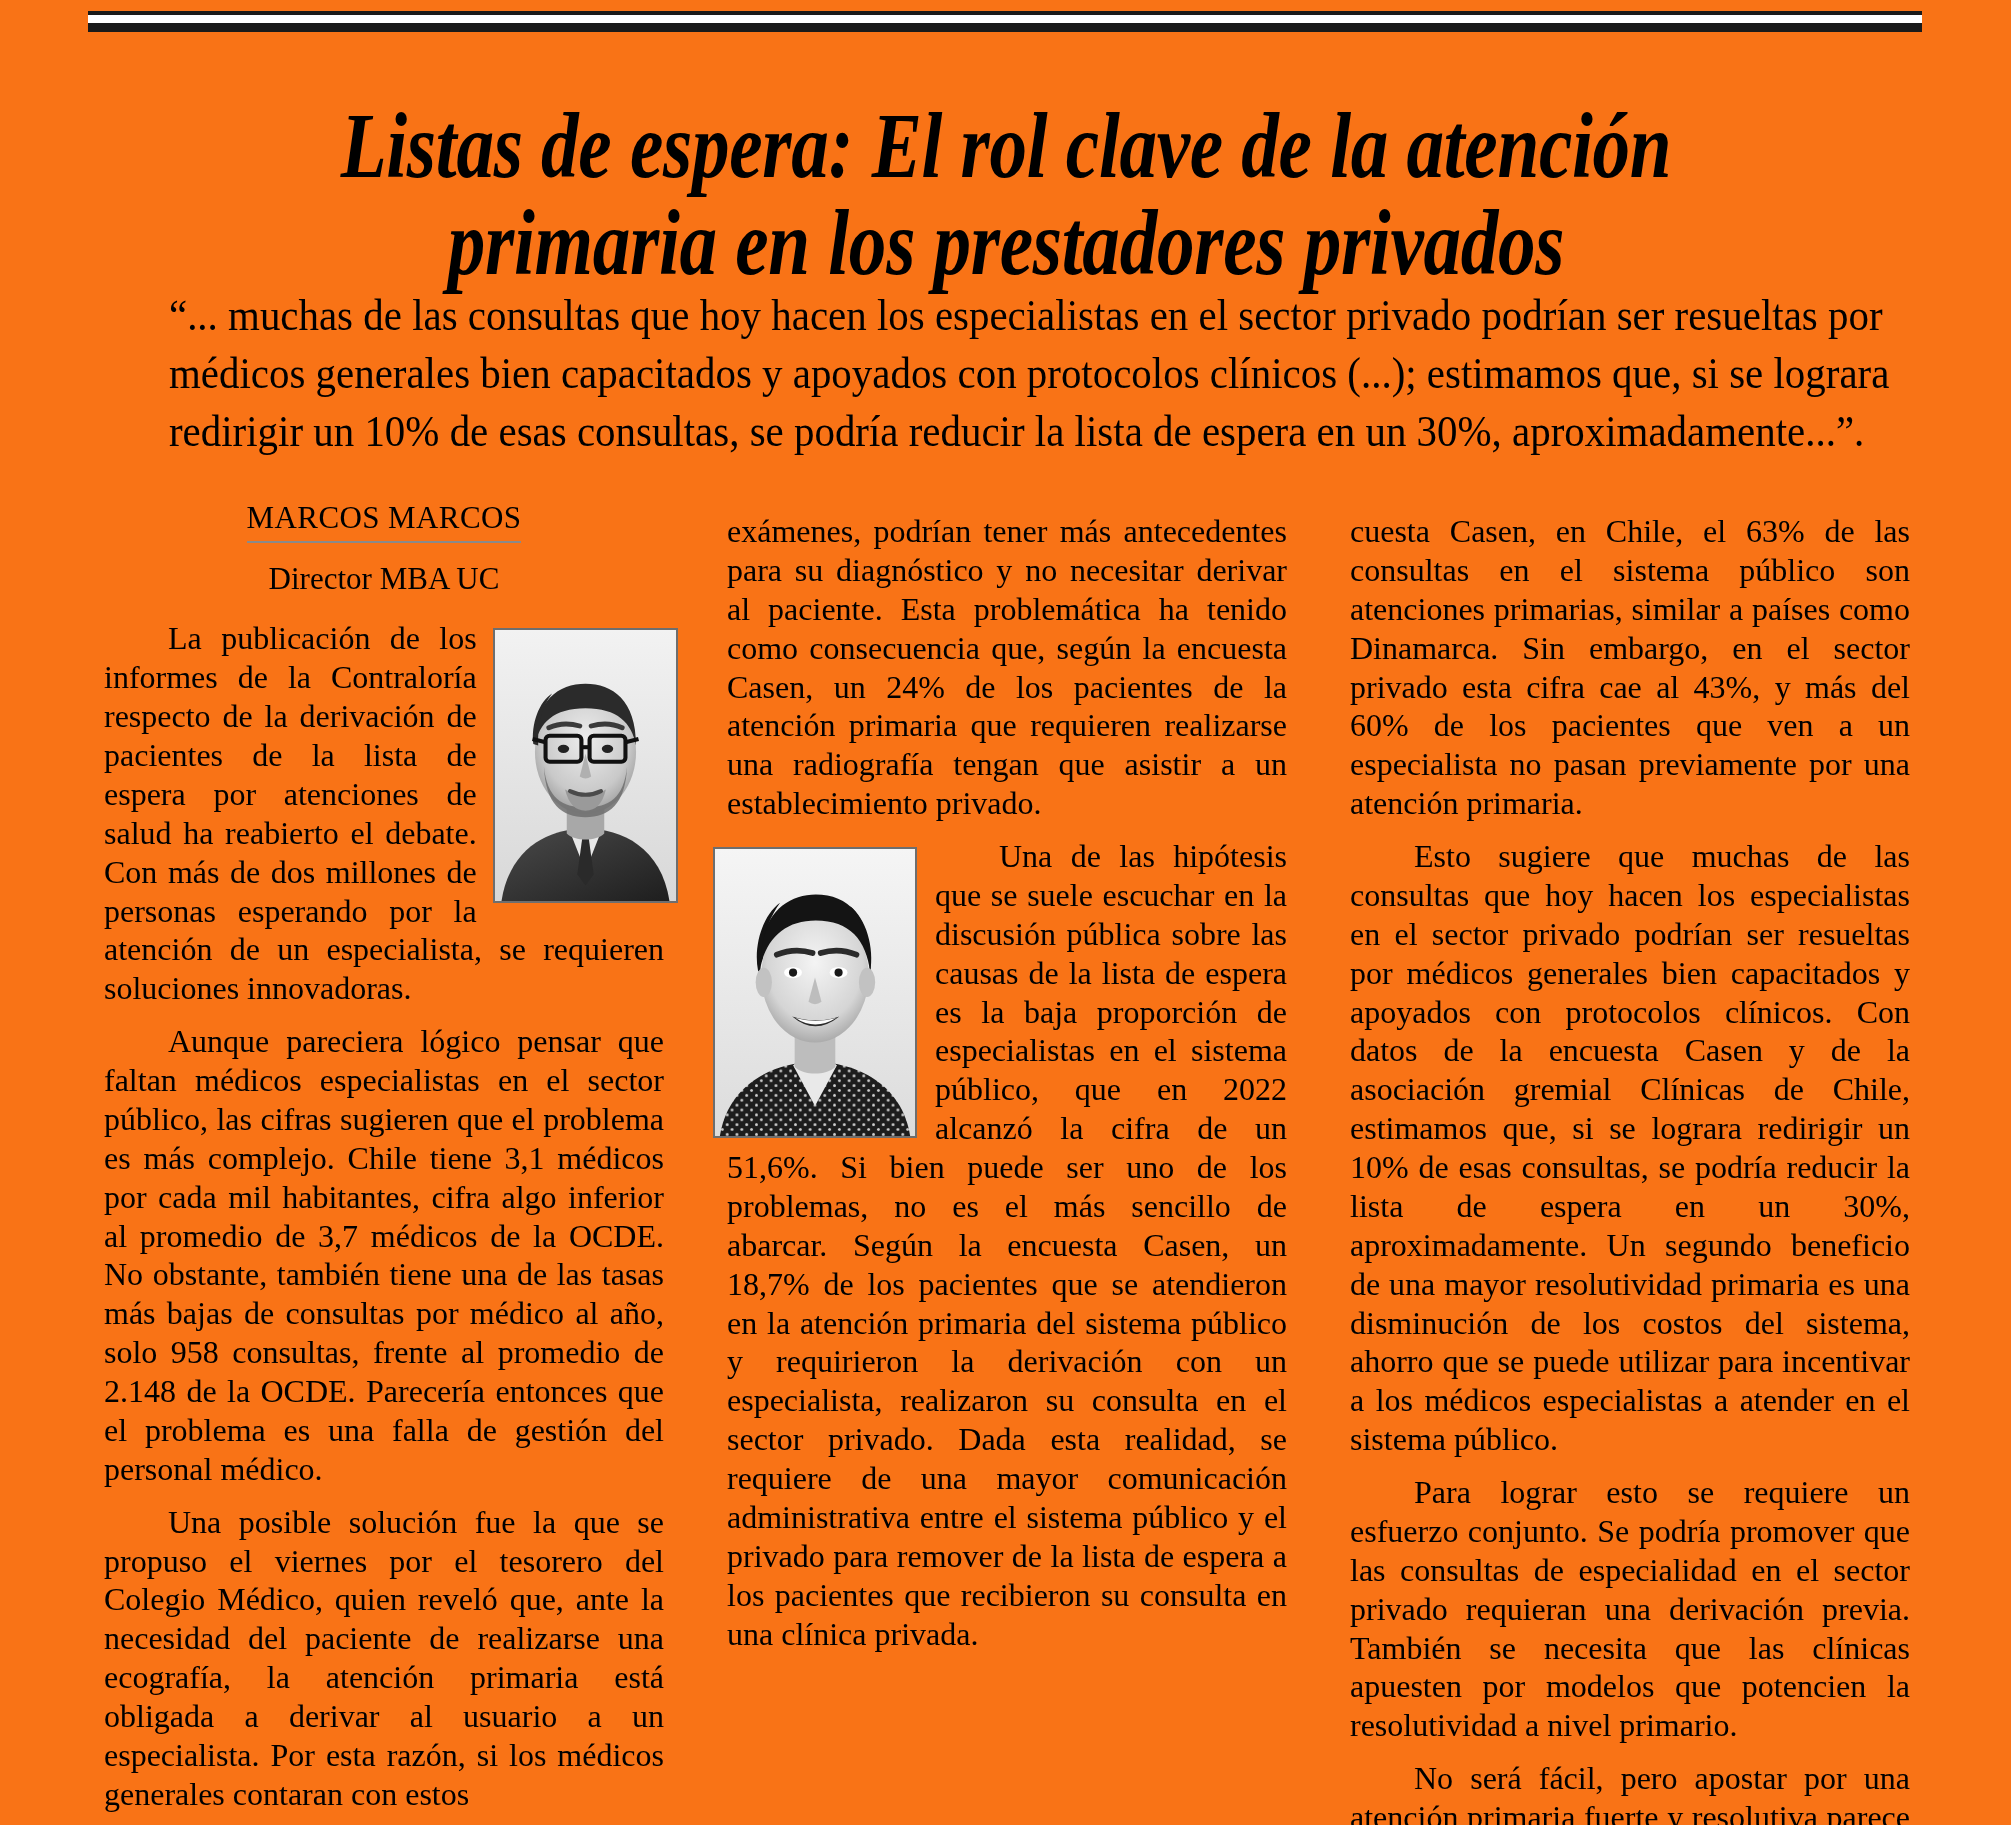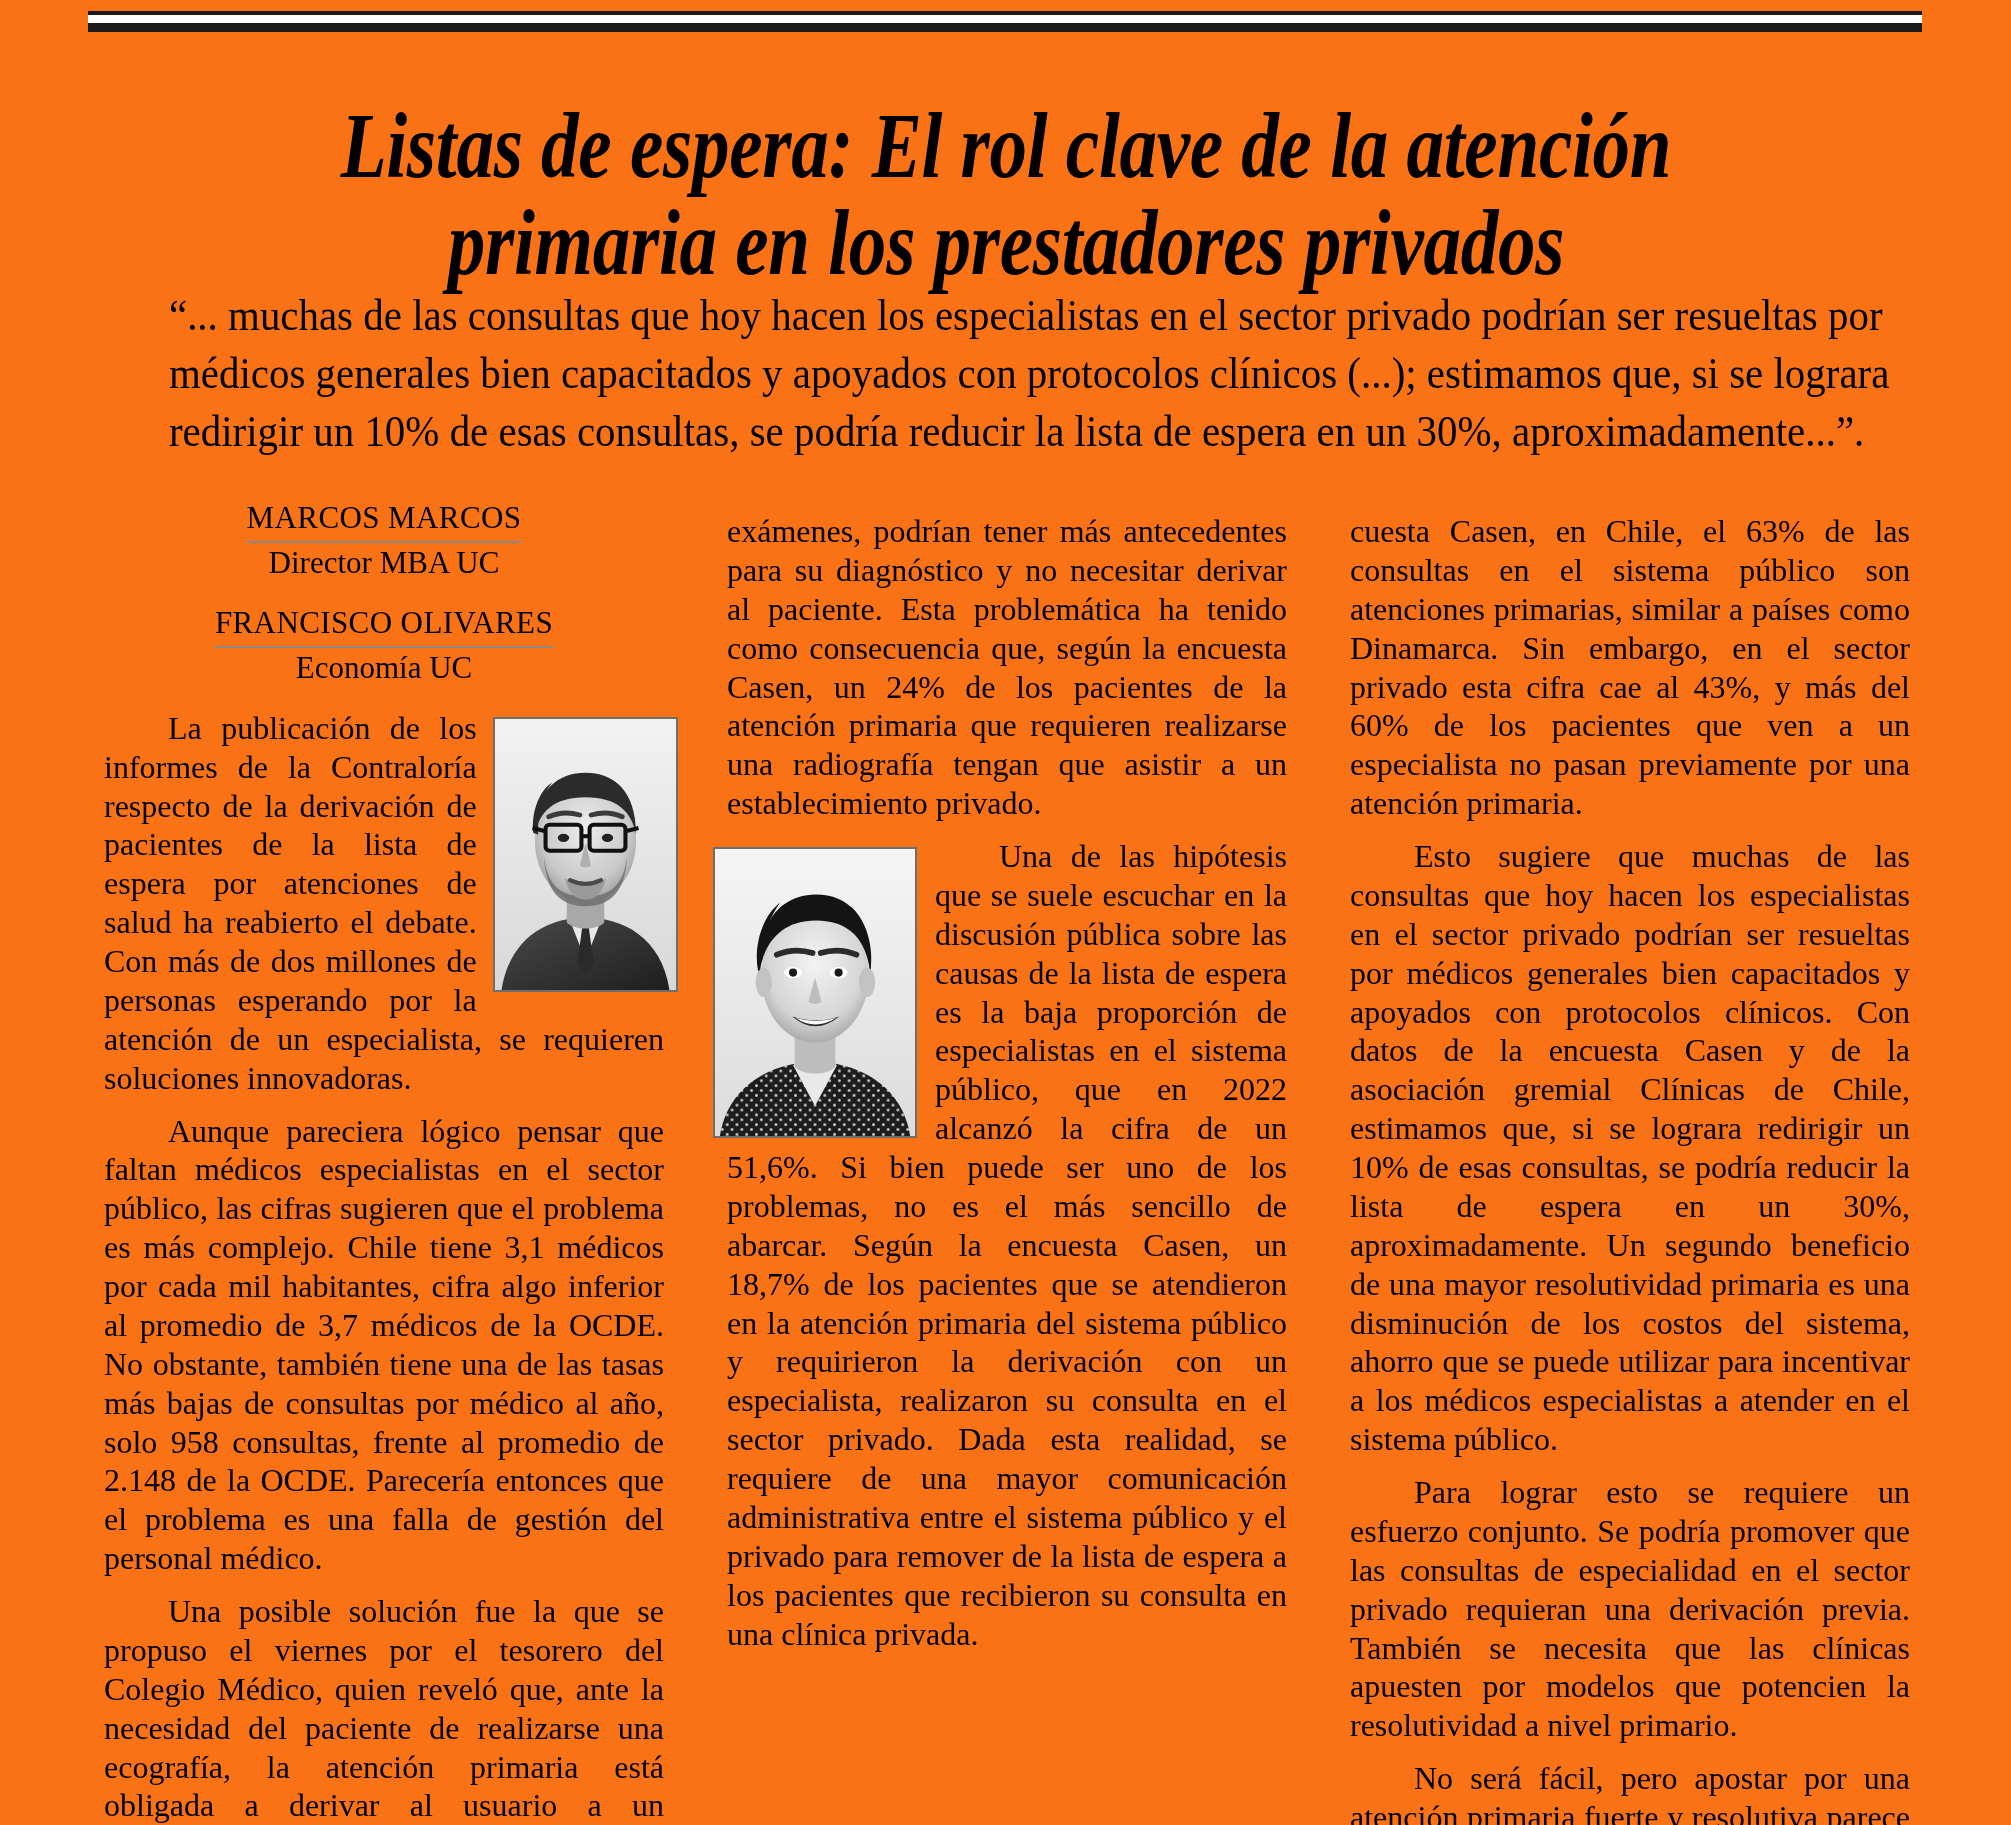--- a/index.html
+++ b/index.html
@@ -111,21 +111,21 @@
     font-size: 31px;
     line-height: 1.18;
     letter-spacing: 0.4px;
     border-bottom: 2.4px solid #8a8a8a;
     padding-bottom: 4.1px;
   }
   .byline-role {
     display: block;
     font-size: 31px;
     line-height: 1.25;
-    margin-top: 1px;
+    margin-top: 17px;
     margin-bottom: 21px;
   }
 
   
   .photo {
     border: 2.4px solid #6e6e6e;
     background: #cfcfcf;
     position: relative;
     overflow: hidden;
   }
@@ -171,24 +171,20 @@
 
   <div class="columns">
 
     <div class="col col1 clearfix">
 
       <div class="byline">
         <span class="byline-name">MARCOS MARCOS</span>
         <span class="byline-role">Director MBA UC</span>
       </div>
 
-      <div class="byline">
-        <span class="byline-name">FRANCISCO OLIVARES</span>
-        <span class="byline-role">Economía UC</span>
-      </div>
 
       <div class="photo photo-1">
         <svg viewBox="0 0 222 333" preserveAspectRatio="none" aria-hidden="true">
           <defs>
             <linearGradient id="bg1" x1="0" y1="0" x2="0" y2="1">
               <stop offset="0%" stop-color="#f2f2f2"></stop>
               <stop offset="100%" stop-color="#d8d8d8"></stop>
             </linearGradient>
             <linearGradient id="suit1" x1="0" y1="0" x2="1" y2="1">
               <stop offset="0%" stop-color="#4a4a4a"></stop>

